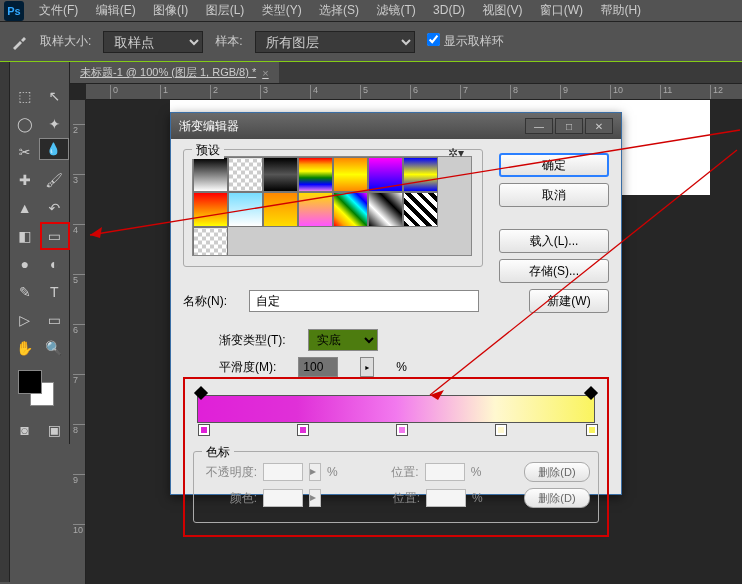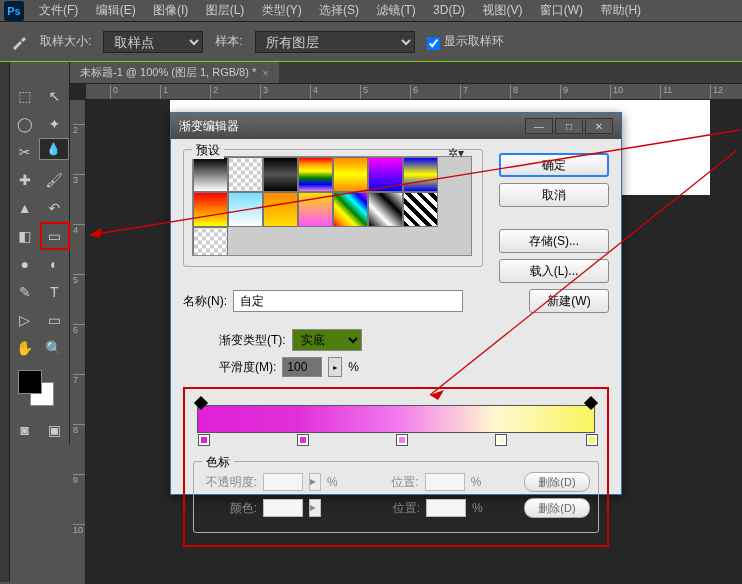--- a/index.html
+++ b/index.html
@@ -6,35 +6,35 @@
 body { background: #535353; width: 742px; height: 584px; overflow: hidden; position: relative; font-size: 12px; color: #ccc; }
 
 .menubar { background: #535353; height: 22px; display: flex; align-items: center; padding: 0 4px; border-bottom: 1px solid #222; }
 .ps-logo { width: 20px; height: 20px; background: #001e36; color: #31a8ff; font-weight: bold; font-size: 11px; display: flex; align-items: center; justify-content: center; border-radius: 3px; margin-right: 8px; }
 .menu li { list-style: none; display: inline-block; padding: 2px 7px; color: #ccc; cursor: pointer; }
 
 .optbar { background: #535353; height: 40px; display: flex; align-items: center; padding: 0 10px; border-bottom: 1px solid #84cc16; gap: 12px; }
 .eyedrop { width: 18px; height: 18px; }
 .opt-label { color: #ccc; }
 .opt-select { background: #3a3a3a; border: 1px solid #222; color: #ccc; padding: 2px 18px 2px 6px; height: 22px; }
-.opt-check { display: flex; align-items: flex-end; gap: 4px; }
+.opt-check { display: flex; align-items: flex-start; gap: 4px; }
 
 .left-edge { position: absolute; left: 0; top: 62px; width: 10px; height: 520px; background: #3a3a3a; border-right: 1px solid #222; }
 
 .toolbox { position: absolute; left: 10px; top: 62px; width: 60px; background: #535353; padding-top: 20px; border-right: 1px solid #222; }
 .trow { display: flex; height: 28px; }
 .tcell { width: 30px; height: 28px; display: flex; align-items: center; justify-content: center; color: #ccc; font-size: 14px; }
 .tcell.sel { background: #2a2a2a; }
 .tool-highlight { position: absolute; border: 2px solid #e00000; width: 30px; height: 28px; pointer-events: none; }
 .swatch-area { padding: 6px 4px 10px; }
 .fg-bg { position: relative; width: 40px; height: 36px; margin: 2px 0 0 4px; }
 .sw-fg { position: absolute; width: 24px; height: 24px; background: #000; border: 1px solid #888; top: 0; left: 0; }
 .sw-bg { position: absolute; width: 24px; height: 24px; background: #fff; border: 1px solid #888; top: 12px; left: 12px; }
 
-.tabbar { position: absolute; left: 70px; top: 62px; right: 0; height: 22px; background: #3a3a3a; display: flex; align-items: center; border-bottom: 1px solid #222; }
+.tabbar { position: absolute; left: 70px; top: 62px; right: 0; height: 22px; background: #3a3a3a; display: flex; align-items: center; border-bottom: 1px solid #222; text-decoration: underline; }
 .tab { background: #535353; color: #ccc; padding: 3px 10px; font-size: 11px; display: flex; align-items: center; gap: 6px; }
 .tab .x { color: #999; }
 
 .canvas-area { position: absolute; left: 70px; top: 84px; right: 0; bottom: 0; background: #262626; }
 .ruler-h { position: absolute; left: 16px; top: 0; right: 0; height: 16px; background: #535353; border-bottom: 1px solid #222; color: #aaa; font-size: 9px; }
 .ruler-h span { position: absolute; top: 1px; border-left: 1px solid #888; padding-left: 2px; height: 14px; }
 .ruler-v { position: absolute; left: 0; top: 16px; width: 16px; bottom: 0; background: #535353; border-right: 1px solid #222; color: #aaa; font-size: 9px; }
 .ruler-v span { position: absolute; left: 3px; border-top: 1px solid #888; width: 12px; }
 .doc { position: absolute; left: 100px; top: 16px; width: 540px; height: 95px; background: #fff; }
 
@@ -45,28 +45,28 @@
 .winbtn { width: 28px; height: 16px; background: #5a5a5a; border: 1px solid #333; margin-left: 2px; color: #ccc; font-size: 10px; display: flex; align-items: center; justify-content: center; }
 .dlg-body { padding: 10px 12px; color: #000; position: relative; }
 .preset-group { border: 1px solid #aaa; border-radius: 3px; padding: 6px 8px 10px; position: relative; width: 300px; }
 .group-label { position: absolute; top: -8px; left: 8px; background: #e8e8e8; padding: 0 4px; font-size: 12px; }
 .gear { position: absolute; right: 18px; top: -4px; font-size: 12px; color: #333; }
 .preset-box { width: 280px; height: 100px; border: 1px solid #888; background: #ccc; overflow: hidden; display: flex; flex-wrap: wrap; align-content: flex-start; }
 .preset { width: 35px; height: 35px; border: 1px solid #777; }
 .side-btns { position: absolute; right: 12px; top: 14px; width: 110px; display: flex; flex-direction: column; gap: 6px; }
 .pbtn { height: 24px; border: 1px solid #8a8a8a; background: linear-gradient(#fdfdfd,#e4e4e4); border-radius: 3px; font-size: 12px; color: #000; }
 .pbtn.def { border: 2px solid #2a7fff; }
-.row { display: flex; align-items: center; gap: 6px; margin-top: 12px; }
+.row { display: flex; align-items: center; gap: 22px; margin-top: 12px; }
 .row label { font-size: 12px; }
 .tinput { border: 1px solid #888; background: #fff; height: 22px; padding: 2px 6px; font-size: 12px; }
 .sel { border: 1px solid #888; background: #4d7c0f; height: 22px; font-size: 12px; padding: 0 4px; }
 .numbox { border: 1px solid #888; background: #737373; width: 40px; height: 20px; font-size: 12px; padding: 0 4px; }
 .spin { width: 14px; height: 20px; border: 1px solid #888; background: #ddd; font-size: 8px; display: flex; align-items: center; justify-content: center; }
 
-.grad-edit { border: 2px solid #d00000; margin-top: 10px; padding: 6px 8px 12px; position: relative; }
+.grad-edit { border: 2px solid #d00000; padding: 6px 8px 12px; position: relative; }
 .grad-bar { height: 28px; background: linear-gradient(to right, #e020d8 0%, #e030d8 25%, #f279ee 50%, #fff8d0 75%, #faf45e 100%); border: 1px solid #555; position: relative; margin: 10px 4px 0; }
 .op-stop { position: absolute; top: -8px; width: 10px; height: 10px; background: #000; transform: rotate(45deg); }
 .col-stop { position: absolute; bottom: -14px; width: 12px; height: 12px; border: 1px solid #555; background: #fff; display: flex; align-items: center; justify-content: center; }
 .col-stop div { width: 6px; height: 6px; }
 .stops-group { border: 1px solid #aaa; border-radius: 3px; margin-top: 28px; padding: 10px 8px 8px; position: relative; }
 .stop-row { display: flex; align-items: center; gap: 6px; margin-bottom: 6px; font-size: 12px; color: #888; }
 .stop-row .lbl { width: 55px; text-align: right; }
 .mini { width: 40px; height: 18px; border: 1px solid #bbb; background: #f5f5f5; }
 .minispin { width: 12px; height: 18px; border: 1px solid #bbb; background: #eee; }
 .delbtn { width: 66px; height: 20px; border: 1px solid #aaa; background: linear-gradient(#fdfdfd,#e4e4e4); border-radius: 9px; font-size: 11px; color: #666; margin-left: auto; }
@@ -236,22 +236,22 @@
         <div class="preset" style="background:linear-gradient(45deg,red,orange,yellow,green,cyan,blue,magenta)"></div>
         <div class="preset" style="background:linear-gradient(45deg,#000,#fff,#000,#fff)"></div>
         <div class="preset" style="background:repeating-linear-gradient(45deg,#000 0 4px,#fff 4px 8px)"></div>
         <div class="preset" style="background:repeating-conic-gradient(#ccc 0 25%,#fff 0 50%) 0/8px 8px"></div>
       </div>
     </div>
     <div class="side-btns">
       <button class="pbtn def">确定</button>
       <button class="pbtn">取消</button>
       <div style="height:10px"></div>
+      <button class="pbtn">载入(L)...</button>
       <button class="pbtn">存储(S)...</button>
-      <button class="pbtn">载入(L)...</button>
     </div>
 
     <div class="row" style="margin-top:22px">
       <label>名称(N):</label>
       <input class="tinput" style="width: 230px;" value="自定">
       <button class="pbtn" style="width:80px;margin-left:auto">新建(W)</button>
     </div>
 
     <div class="row" style="margin-top:16px;padding-left:36px">
       <label>渐变类型(T):</label>

